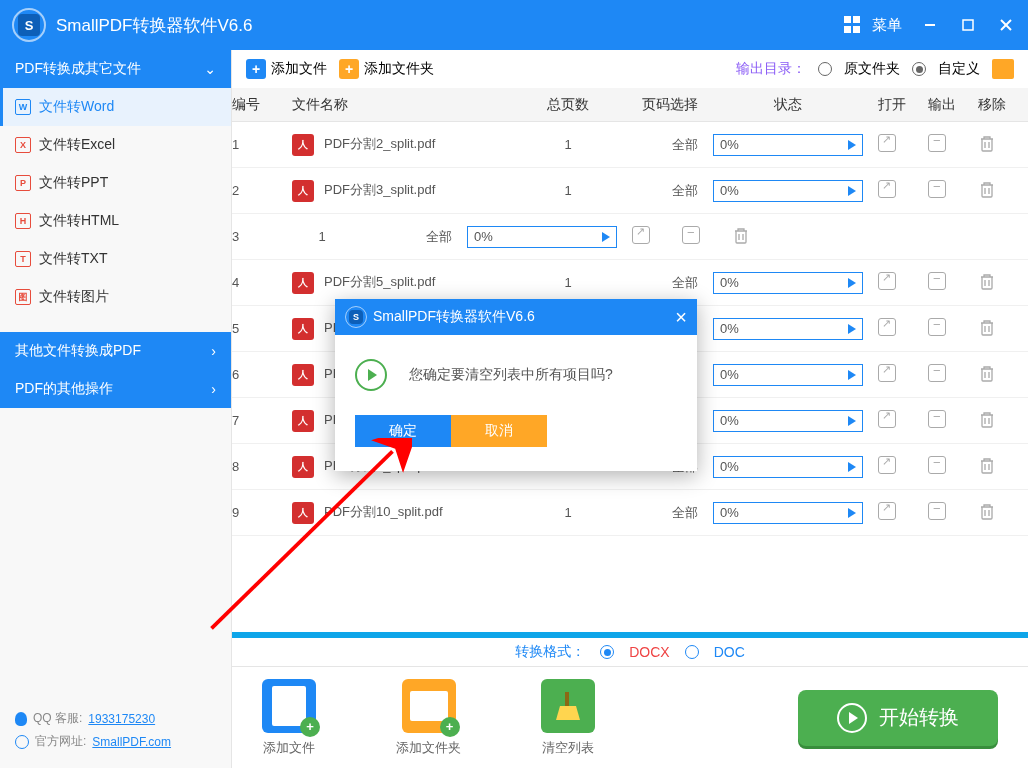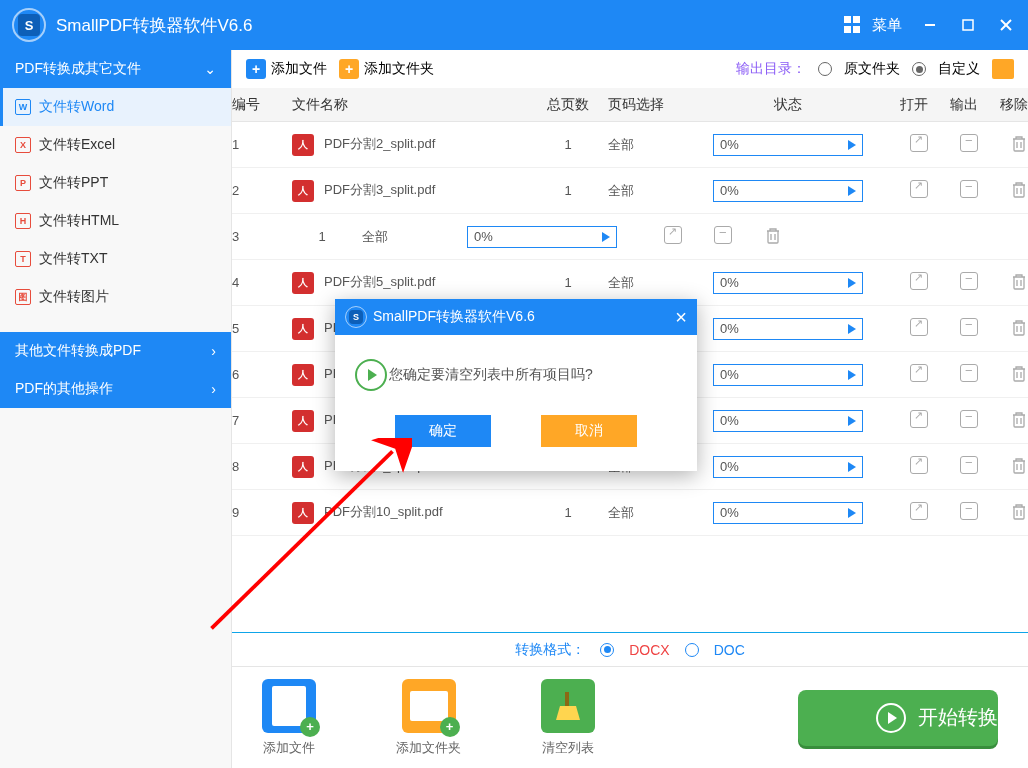--- a/index.html
+++ b/index.html
@@ -43,59 +43,59 @@
 .radio { width: 14px; height: 14px; border: 1.5px solid #666; border-radius: 50%; display: inline-flex; align-items: center; justify-content: center; }
 .radio.checked::after { content: ""; width: 7px; height: 7px; background: #666; border-radius: 50%; }
 .path-input { width: 170px; height: 24px; border: 1px solid #ccc; padding: 0 6px; font-size: 12px; color: #666; }
 .folder-btn { width: 22px; height: 20px; background: #ffa726; border-radius: 2px; cursor: pointer; }
 
 
 .thead { height: 34px; background: #f5f5f5; display: flex; align-items: center; font-size: 14px; color: #333; border-bottom: 1px solid #e5e5e5; }
 .col-num { width: 50px; text-align: left; }
 .col-name { flex: 1; padding-left: 10px; }
 .col-pages { width: 80px; text-align: center; }
-.col-sel { width: 90px; text-align: left; }
+.col-sel { width: 90px; text-align: right; }
 .col-status { width: 180px; text-align: center; }
-.col-open, .col-out, .col-del { width: 50px; text-align: right; }
+.col-open, .col-out, .col-del { width: 50px; text-align: left; }
 .tbody { flex: 1; overflow: auto; }
 .trow { height: 46px; display: flex; align-items: center; font-size: 13px; color: #555; border-bottom: 1px solid #f0f0f0; }
 .pdf-icon { width: 22px; height: 22px; background: #d32f2f; border-radius: 3px; display: inline-flex; align-items: center; justify-content: center; color: #fff; font-size: 10px; font-weight: bold; margin-right: 10px; }
 .progress { width: 150px; height: 22px; border: 1px solid #1e88f5; display: inline-flex; align-items: center; padding: 0 6px; position: relative; }
 .progress .play { width: 0; height: 0; border-left: 8px solid #1e88f5; border-top: 5px solid transparent; border-bottom: 5px solid transparent; position: absolute; right: 6px; }
 .act-icon { width: 18px; height: 18px; border: 1.5px solid #aaa; border-radius: 3px; display: inline-block; cursor: pointer; position: relative; }
 .act-open::after { content: "↗"; position: absolute; top: -2px; left: 3px; font-size: 11px; color: #aaa; }
 .act-out::after { content: "−"; position: absolute; top: -2px; left: 4px; font-size: 13px; color: #aaa; }
 .act-del { border: none; }
 .act-del svg { width: 18px; height: 18px; }
 
 
-.format-bar { height: 34px; display: flex; align-items: center; justify-content: center; gap: 15px; font-size: 14px; border-top: 1px solid #0ea5e9; }
+.format-bar { height: 34px; display: flex; align-items: center; justify-content: center; gap: 15px; font-size: 14px; border-top: 6px solid #0ea5e9; }
 .format-bar .lbl { color: #1e88f5; }
 .radio-blue { width: 14px; height: 14px; border: 1.5px solid #1e88f5; border-radius: 50%; display: inline-flex; align-items: center; justify-content: center; }
 .radio-blue.checked::after { content: ""; width: 7px; height: 7px; background: #1e88f5; border-radius: 50%; }
 .bottom-actions { height: 102px; display: flex; align-items: center; padding: 0 30px; gap: 80px; border-top: 1px solid #e5e5e5; }
 .big-act { display: flex; flex-direction: column; align-items: center; gap: 6px; cursor: pointer; font-size: 13px; color: #666; }
 .big-icon { width: 54px; height: 54px; border-radius: 6px; display: flex; align-items: center; justify-content: center; position: relative; }
 .big-icon.blue { background: #1e88f5; }
 .big-icon.orange { background: #ffa726; }
 .big-icon.green { background: #4caf50; }
 .big-icon .doc { width: 34px; height: 40px; background: #fff; border-radius: 2px; position: relative; }
 .big-icon .plus { position: absolute; bottom: -4px; right: -4px; width: 20px; height: 20px; background: #4caf50; border-radius: 50%; color: #fff; display: flex; align-items: center; justify-content: center; font-weight: bold; }
-.convert-btn { margin-left: auto; width: 200px; height: 56px; background: #4caf50; border-radius: 8px; display: flex; align-items: center; justify-content: flex-end; color: #fff; font-size: 20px; gap: 12px; cursor: pointer; box-shadow: 0 3px 0 #388e3c; }
+.convert-btn { margin-left: auto; width: 200px; height: 56px; background: #4caf50; border-radius: 8px; display: flex; align-items: center; justify-content: center; color: #fff; font-size: 20px; gap: 12px; cursor: pointer; box-shadow: 0 3px 0 #388e3c; }
 .play-ring { width: 30px; height: 30px; border: 2px solid #fff; border-radius: 50%; display: flex; align-items: center; justify-content: center; }
 .play-ring::after { content: ""; width: 0; height: 0; border-left: 9px solid #fff; border-top: 6px solid transparent; border-bottom: 6px solid transparent; margin-left: 2px; }
 
 
 .dialog { position: absolute; left: 335px; top: 299px; width: 362px; background: #fff; box-shadow: 0 5px 20px rgba(0,0,0,0.3); z-index: 100; }
 .dlg-title { height: 36px; background: #1e88f5; color: #fff; display: flex; align-items: center; padding: 0 10px; font-size: 14px; }
 .dlg-close { margin-left: auto; cursor: pointer; font-size: 20px; }
-.dlg-body { padding: 24px 20px; display: flex; align-items: center; gap: 2px; font-size: 14px; color: #555; }
+.dlg-body { padding: 24px 20px; display: flex; align-items: center; gap: 22px; font-size: 14px; color: #555; }
 .dlg-icon { width: 32px; height: 32px; border: 2px solid #4caf50; border-radius: 50%; display: flex; align-items: center; justify-content: center; }
 .dlg-icon::after { content: ""; width: 0; height: 0; border-left: 9px solid #4caf50; border-top: 6px solid transparent; border-bottom: 6px solid transparent; margin-left: 2px; }
-.dlg-btns { padding: 0 20px 24px; display: flex; gap: 50px; justify-content: center; }
+.dlg-btns { padding: 0 20px 24px; display: flex; }
 .dlg-btn { width: 96px; height: 32px; color: #fff; display: flex; align-items: center; justify-content: center; font-size: 14px; cursor: pointer; }
 .dlg-btn.ok { background: #1e88f5; }
 .dlg-btn.cancel { background: #ffa726; }
 
 
 .arrow-annot { position: absolute; left: 192px; top: 438px; width: 220px; height: 200px; z-index: 200; pointer-events: none; }
 </style>
 </head>
 <body>
 
@@ -163,20 +163,32 @@
           <span>文件转图片</span>
         </div>
       </div>
     <div class="side-header" style="margin-top:16px">
       <span>其他文件转换成PDF</span>
       <span class="chev">›</span>
     </div>
     <div class="side-header">
       <span>PDF的其他操作</span>
       <span class="chev">›</span>
+    </div>
+    <div class="side-foot">
+      <div class="side-foot-row">
+          <span class="qq-icon"></span>
+          <span>QQ 客服:</span> 
+          <a>1933175230</a>
+        </div>
+      <div class="side-foot-row">
+          <span class="ie-icon"></span>
+          <span>官方网址:</span> 
+          <a>SmallPDF.com</a>
+        </div>
     </div>
   </div>
 
   <div class="content">
     <div class="toolbar">
       <div class="tbtn">
           <div class="ticon blue">+</div>
           <span>添加文件</span>
         </div>
       <div class="tbtn">

